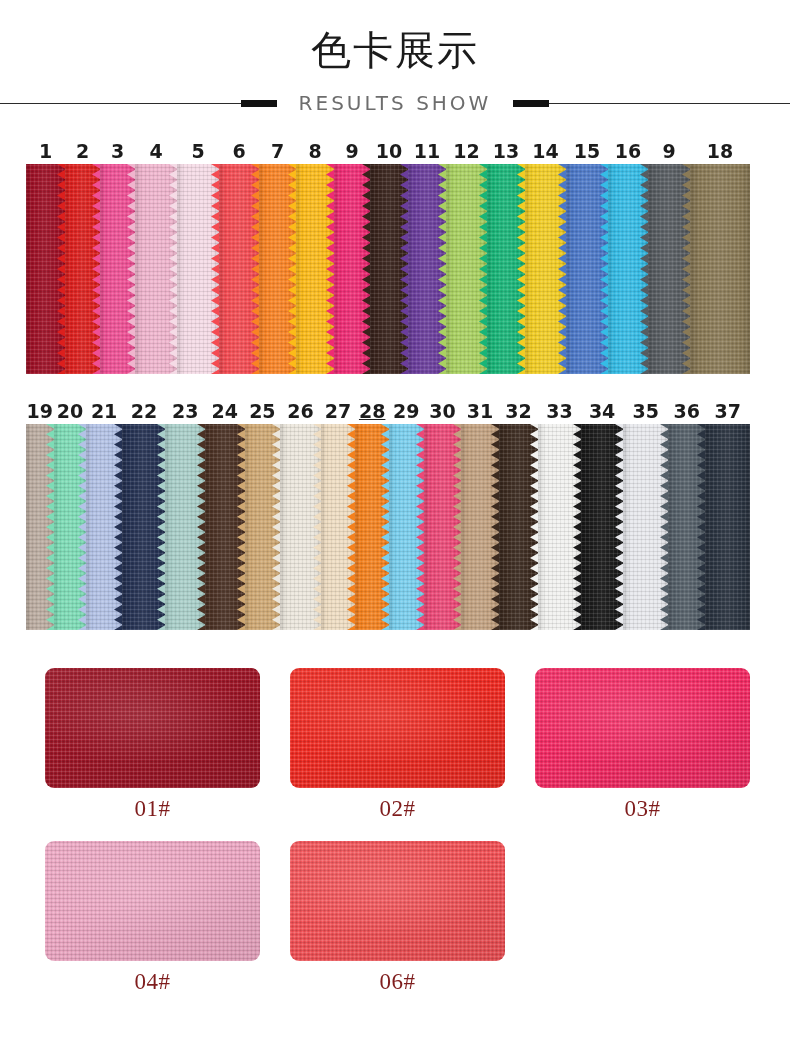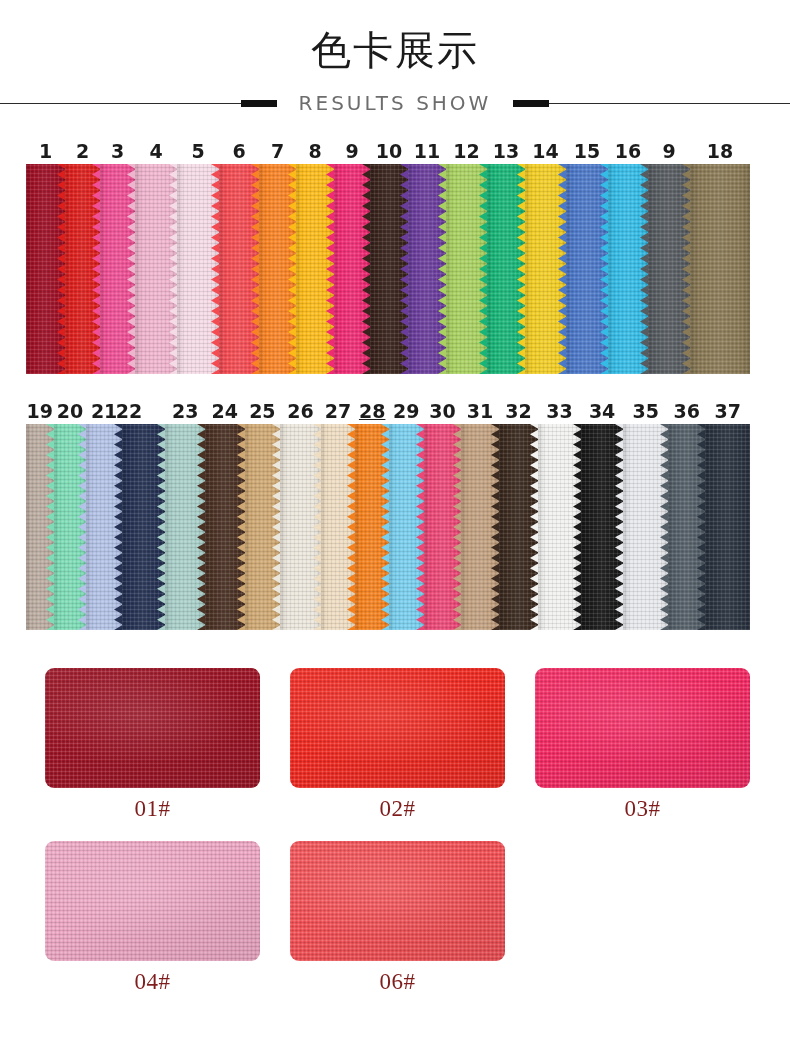--- a/index.html
+++ b/index.html
@@ -382,21 +382,21 @@
             <div class="weave"></div>
             <div class="shade"></div>
           </div>
         </div>
       </div>
       <div class="strip-section" style="left: 26px; top: 398px; width: 724px;">
         <div class="strip-numbers">
           <span class="strip-number" style="left: 13.847px;">19</span>
           <span class="strip-number" style="left: 44.0137px;">20</span>
           <span class="strip-number" style="left: 78.1366px;">21</span>
-          <span class="strip-number" style="left: 103px;">22</span>
+          <span class="strip-number" style="left: 118px;">22</span>
           <span class="strip-number" style="left: 159.24px; text-align: right;">23</span>
           <span class="strip-number" style="left: 198.803px;">24</span>
           <span class="strip-number" style="left: 236.388px;">25</span>
           <span class="strip-number" style="left: 274.467px;">26</span>
           <span class="strip-number" style="left: 312.052px;">27</span>
           <span class="strip-number" style="left: 346.175px; text-decoration: underline;">28</span>
           <span class="strip-number" style="left: 380.298px;">29</span>
           <span class="strip-number" style="left: 416.399px;">30</span>
           <span class="strip-number" style="left: 453.984px;">31</span>
           <span class="strip-number" style="left: 492.557px;">32</span>

